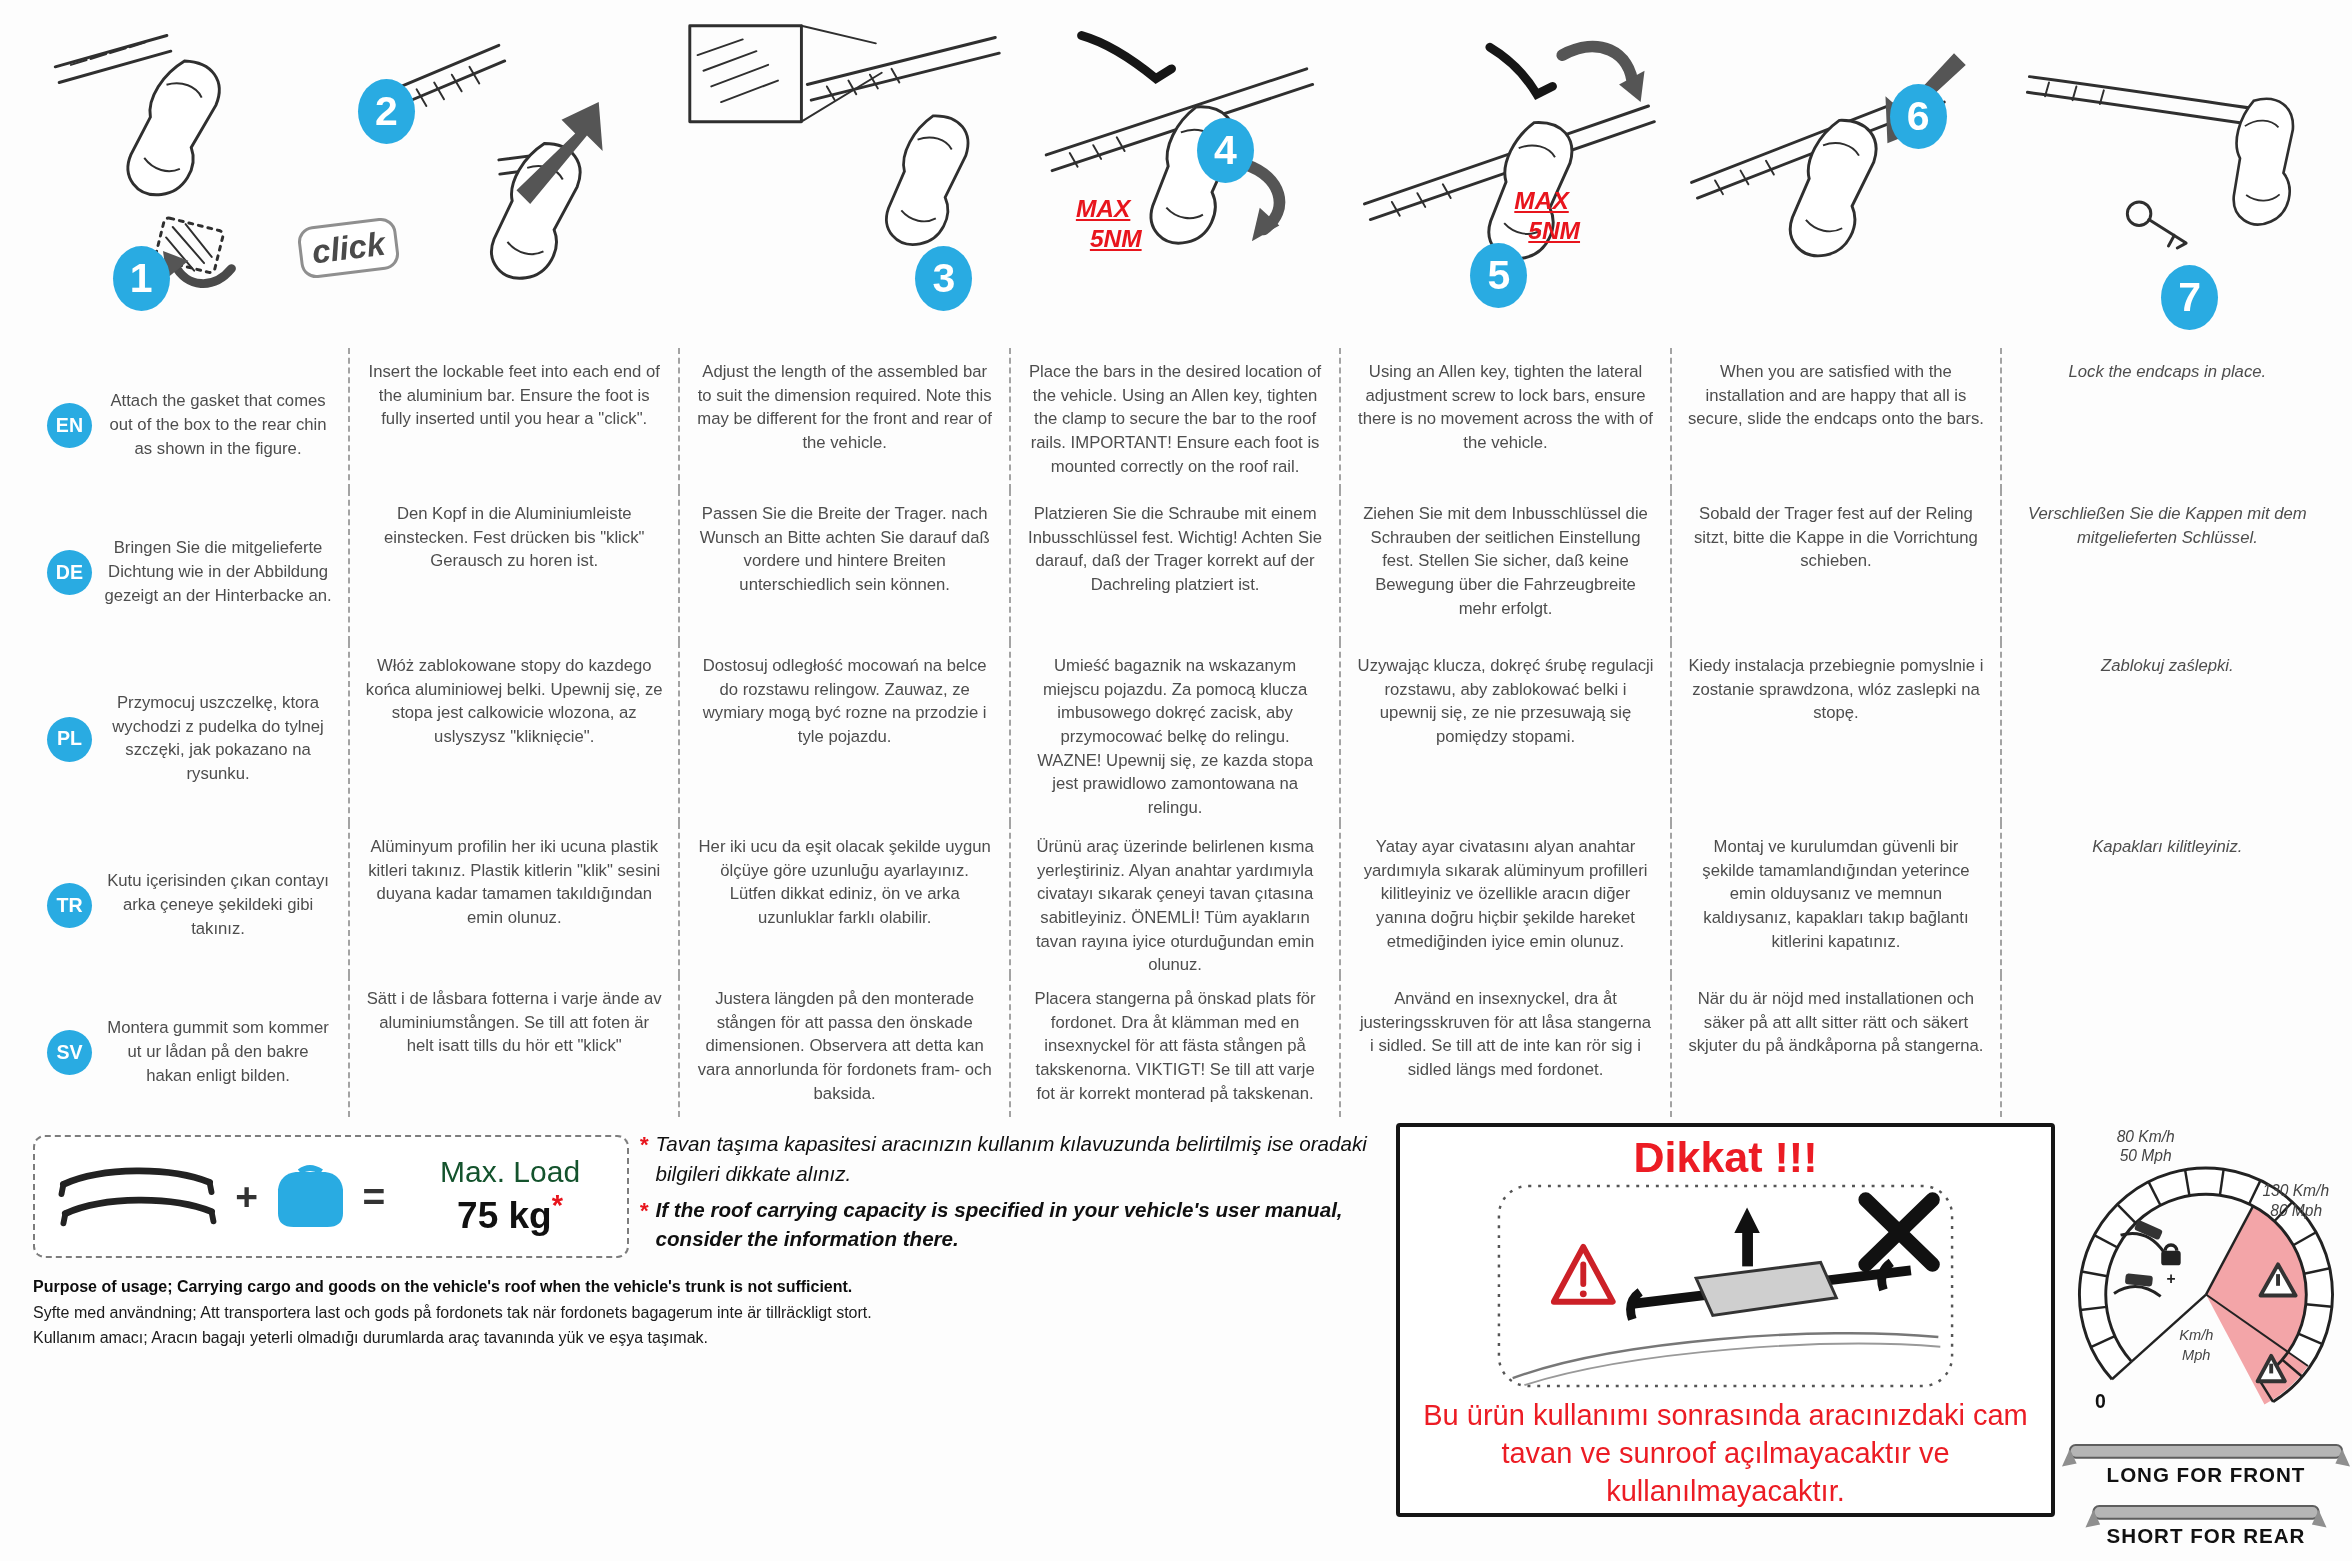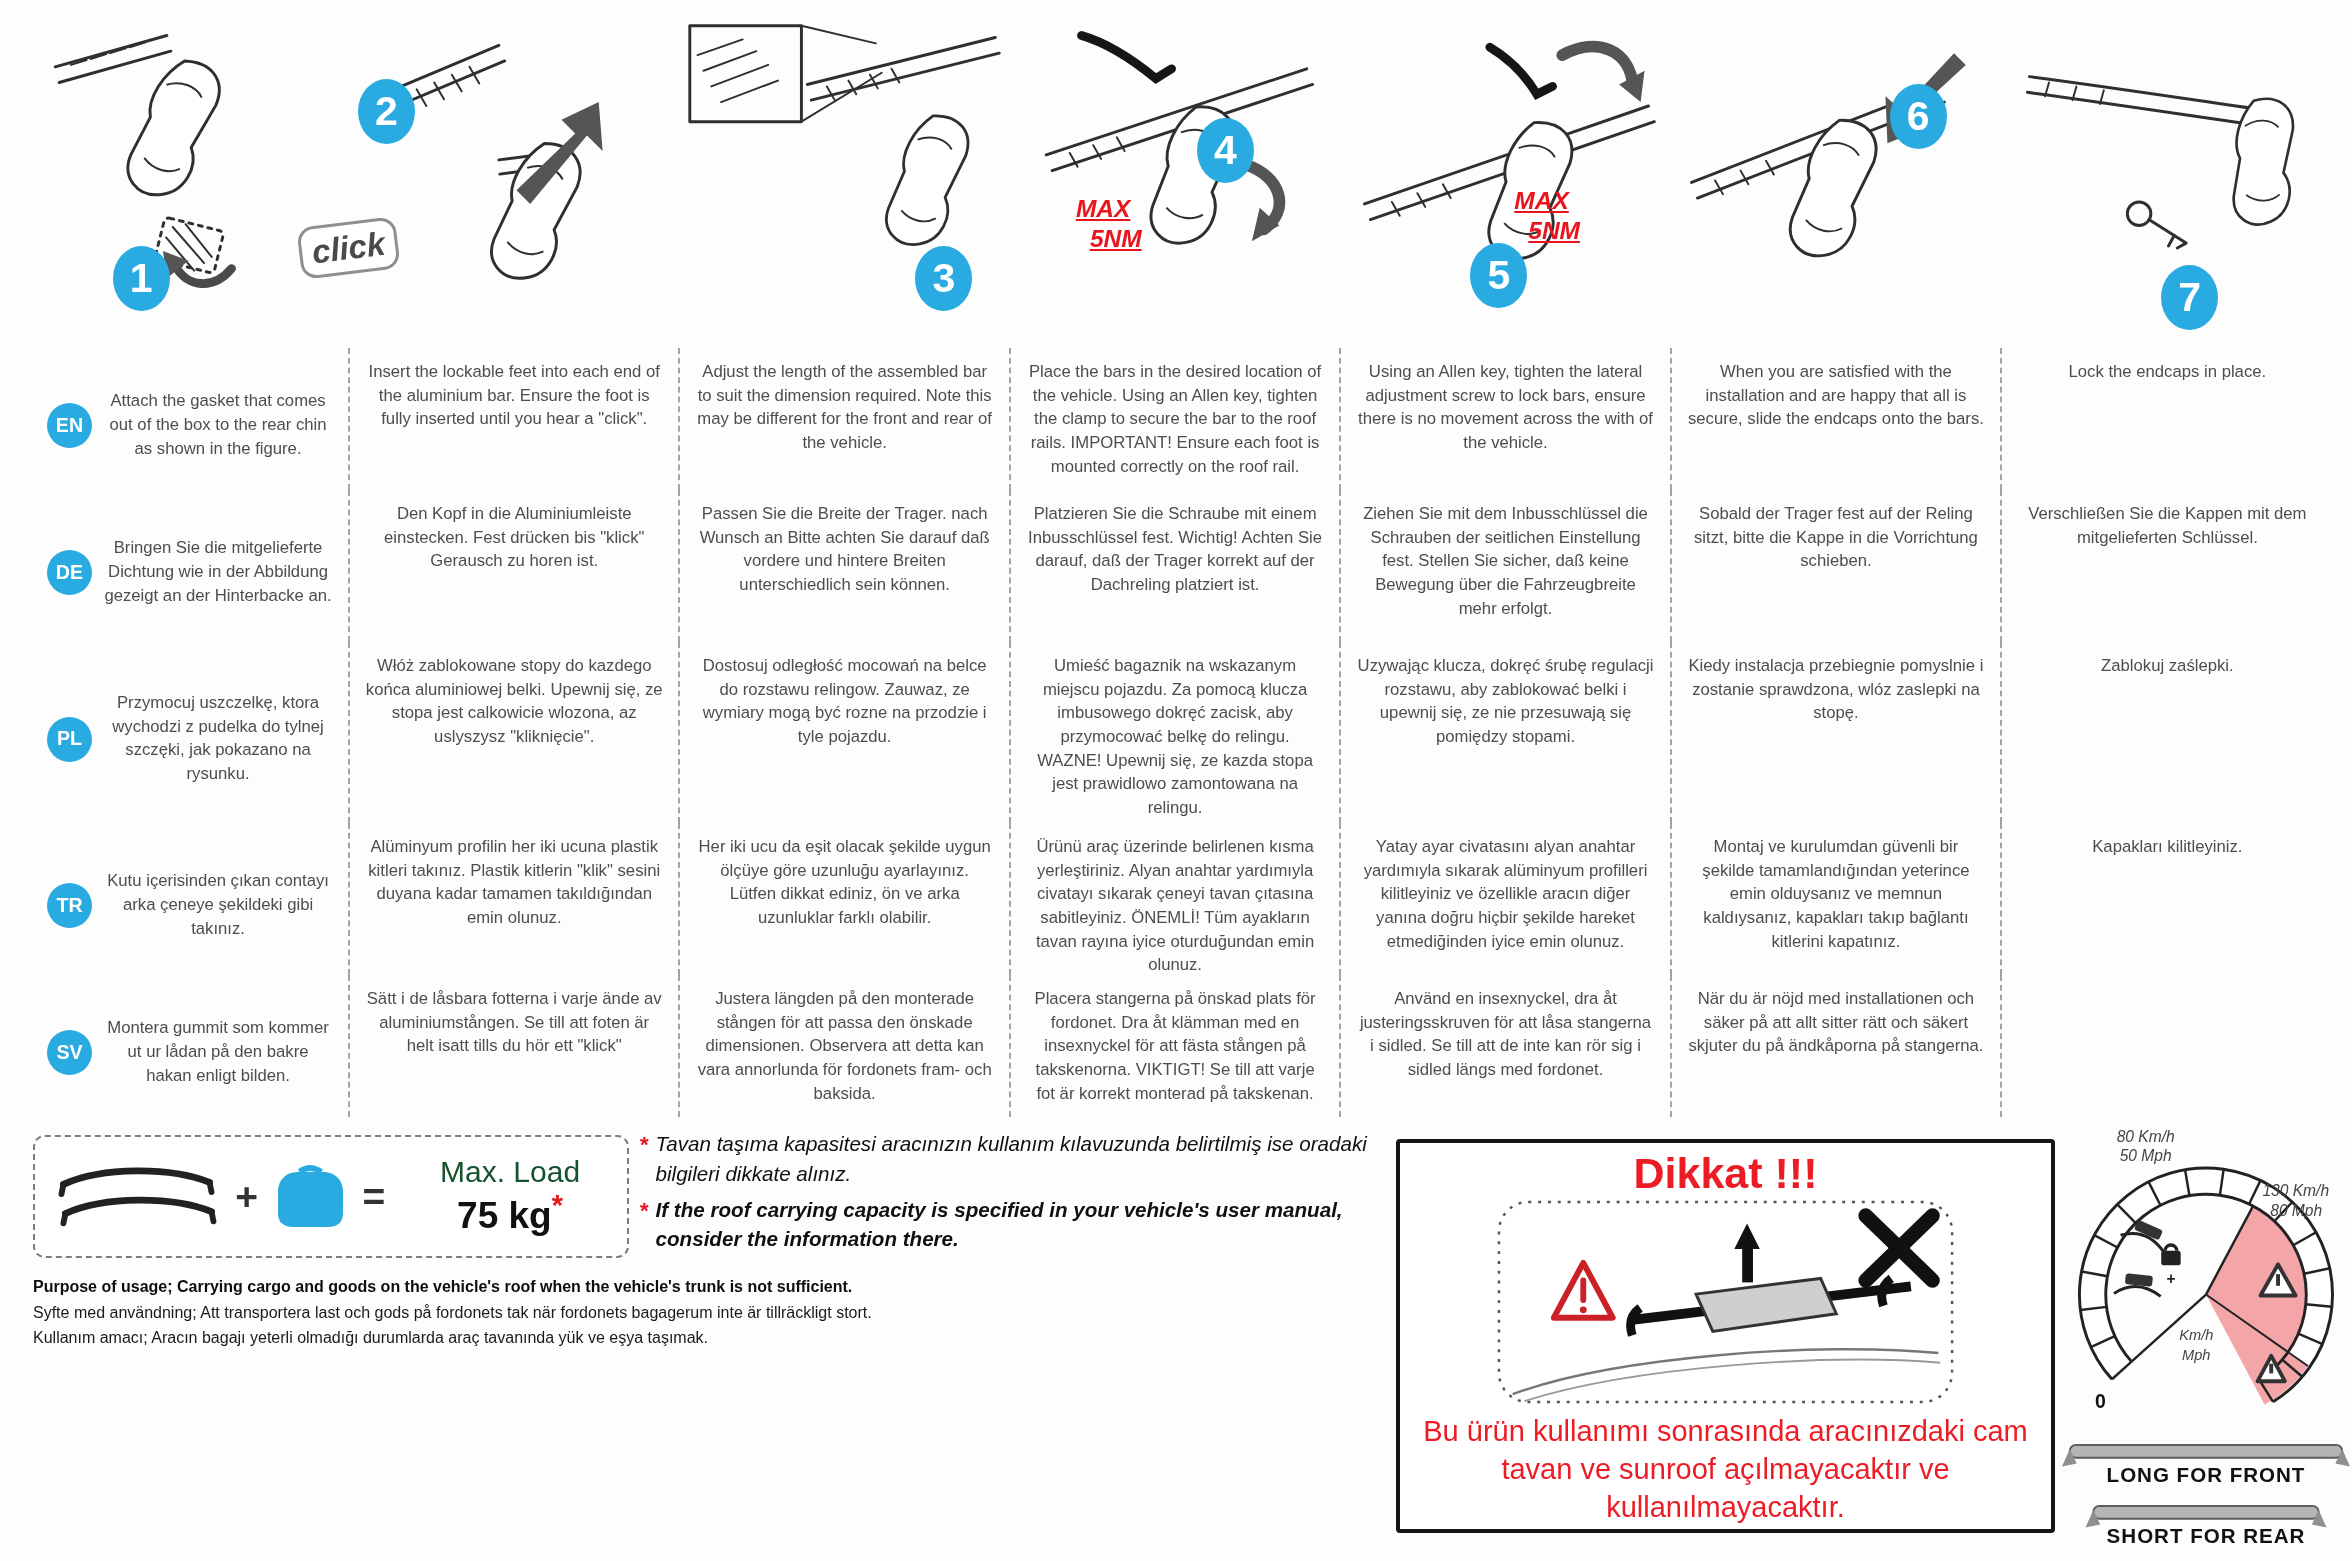--- a/index.html
+++ b/index.html
@@ -18,21 +18,21 @@
   .thin{stroke-width:2;}
   .dash{stroke-dasharray:4 6;}
   .afill{fill:#555;stroke:none;}
   .arrw{stroke:#4a4a4a;stroke-width:9;fill:none;stroke-linecap:round;}
   .arrw2{stroke:#555;stroke-width:12;fill:none;stroke-linecap:round;}
   .key{stroke:#161616;stroke-width:9;fill:none;stroke-linecap:round;}
 
   
   .table{position:absolute;left:19.6px;top:348px;width:2313px;display:grid;grid-template-columns:repeat(7,1fr);grid-template-rows:142px 152px 181px 152px 142px;}
   .cell{border-right:2px dashed #a3a3a3;padding:11.8px 15.7px 0;font-size:16.7px;line-height:1.42;color:#4d4d4d;text-align:center;box-sizing:border-box;}
-  .cell:nth-child(7n){border-right:none;}
+  .cell:nth-child(7n){border-right:none;font-style:italic;}
   .cell.first{display:flex;align-items:center;gap:11.8px;padding-left:27.4px;text-align:center;}
   .badge{flex:0 0 auto;width:45px;height:45px;border-radius:50%;background:#29abe2;color:#fff;font-weight:bold;font-size:19.6px;display:flex;align-items:center;justify-content:center;margin-top:2px;}
   .cell.first .ctext{flex:1;}
 
   
   .maxbox{position:absolute;left:33px;top:1135px;width:596px;height:123px;border:2.9px dashed #7d7d7d;border-radius:11.8px;display:flex;align-items:center;padding:0 17.6px;gap:15.7px;box-sizing:border-box;background:#fff;}
   .op{font-size:39px;color:#333;font-weight:bold;}
   .mltext{margin-left:9.8px;line-height:1.15;text-align:center;flex:1;}
   .mlabel{font-size:30px;color:#14532d;}
   .mvalue{font-size:37px;font-weight:bold;color:#111;}
@@ -42,21 +42,21 @@
   .notes{position:absolute;left:639px;top:1129px;width:784px;font-style:italic;font-size:20.6px;color:#101010;line-height:1.45;}
   .note{display:flex;gap:7.8px;margin-bottom:5.9px;}
   .note .star{color:#e8151d;font-weight:bold;flex:0 0 auto;font-size:22.5px;}
   .note.bold .ntext{font-weight:bold;}
 
   
   .purpose{position:absolute;left:33px;top:1274px;width:1362px;font-size:16px;color:#1a1a1a;line-height:1.6;}
   .purpose .p0{font-weight:bold;color:#0d0d0d;}
 
   
-  .dikkat{position:absolute;left:1396px;top:1123px;width:659px;height:394px;border:4.9px solid #151515;border-radius:3.9px;background:#fff;text-align:center;box-sizing:border-box;margin-top:16px;}
+  .dikkat{position:absolute;left:1396px;top:1123px;width:659px;height:394px;border:4.9px solid #151515;border-radius:3.9px;background:#fff;text-align:center;box-sizing:border-box;}
   .dikkat h2{margin:5.9px 0 0;font-size:43px;color:#ec1c24;font-weight:bold;}
   .dwarn{font-size:29px;font-weight:normal;color:#ec1c24;line-height:1.32;margin-top:2px;padding:0 20px;}
 
   
   .gauge{position:absolute;left:2060px;top:1123px;width:292px;height:438px;}
   .gtext{font-size:16px;font-style:italic;fill:#444;}
   .gtext2{font-size:15px;font-style:italic;fill:#444;}
   .bannertext{font-size:21px;font-weight:bold;fill:#111;letter-spacing:1px;}
 </style>
 </head>

